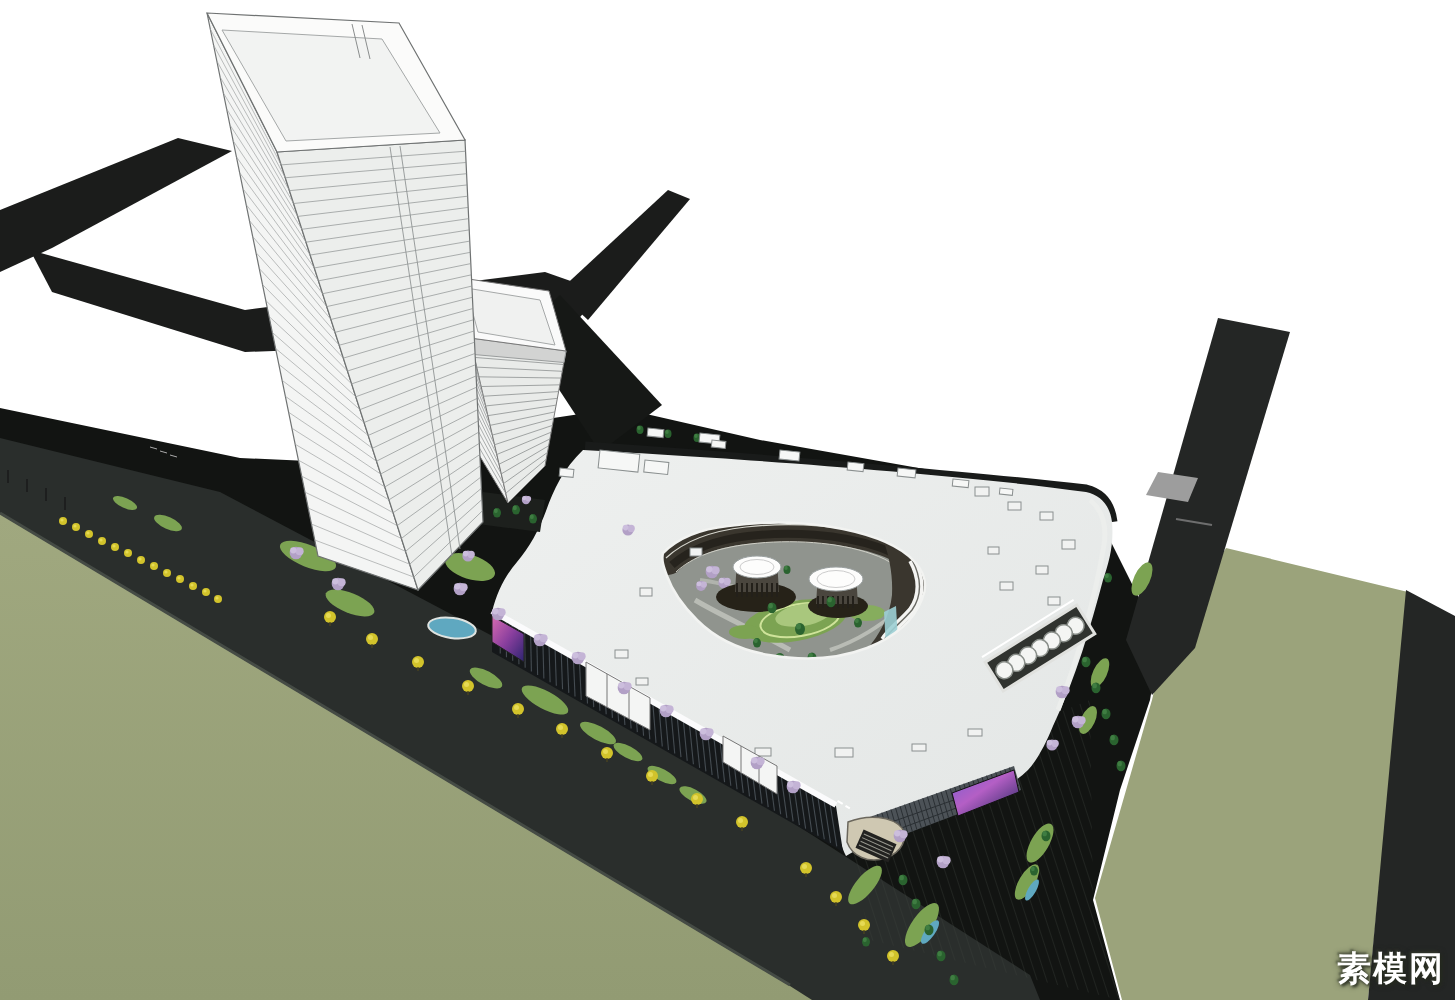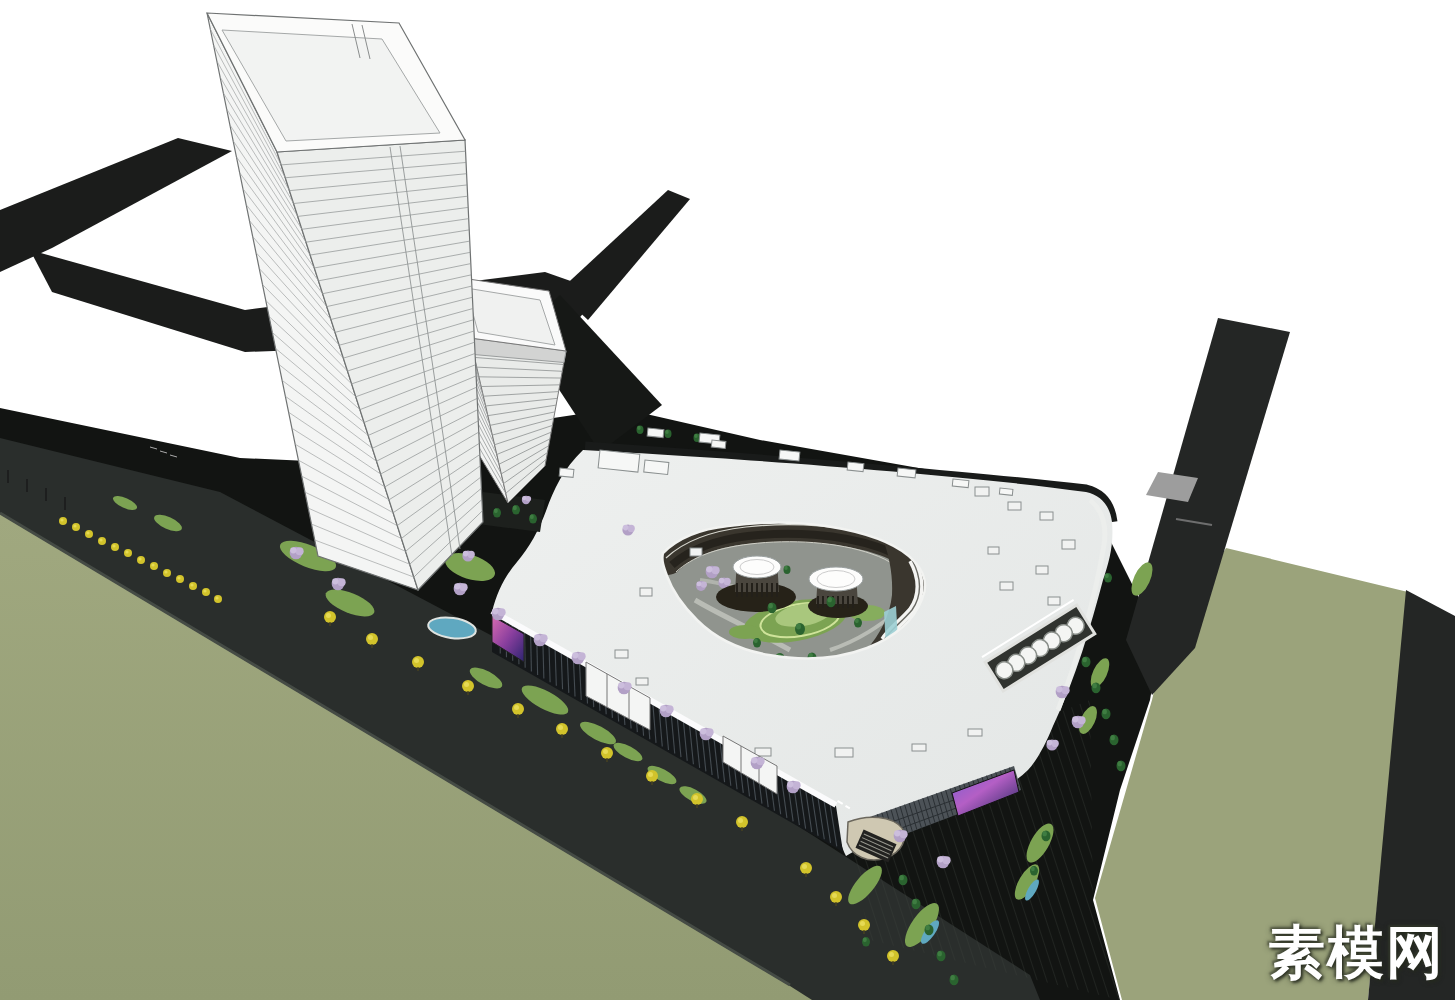--- a/index.html
+++ b/index.html
@@ -3,21 +3,21 @@
 <meta charset="utf-8">
 <style>
   html,body{margin:0;padding:0;background:#ffffff;}
   #stage{position:relative;width:1455px;height:1000px;overflow:hidden;
          font-family:"DejaVu Sans","Liberation Sans",sans-serif;background:#fff;}
   #stage svg{display:block;}
   #watermark{position:absolute;right:10px;bottom:8px;display:flex;align-items:baseline;
              color:#ffffff;font-weight:bold;white-space:nowrap;
              text-shadow:-2px -2px 2px rgba(55,60,45,.55), 2px 2px 3px rgba(35,40,28,.85),
                          0 0 6px rgba(45,50,38,.9);}
-  #watermark .cn{font-size:57px;letter-spacing:2px;}
+  #watermark .cn{font-size:34px;letter-spacing:2px;}
   #watermark .en{font-size:36px;margin-left:2px;}
 </style>
 </head>
 <body>
 
 <div id="stage">
 <svg width="1455" height="1000" viewBox="0 0 1455 1000">
   <defs>
     <linearGradient id="roofGrad" x1="0" y1="0" x2="1" y2="1">
       <stop offset="0" stop-color="#eef0ef"></stop>

